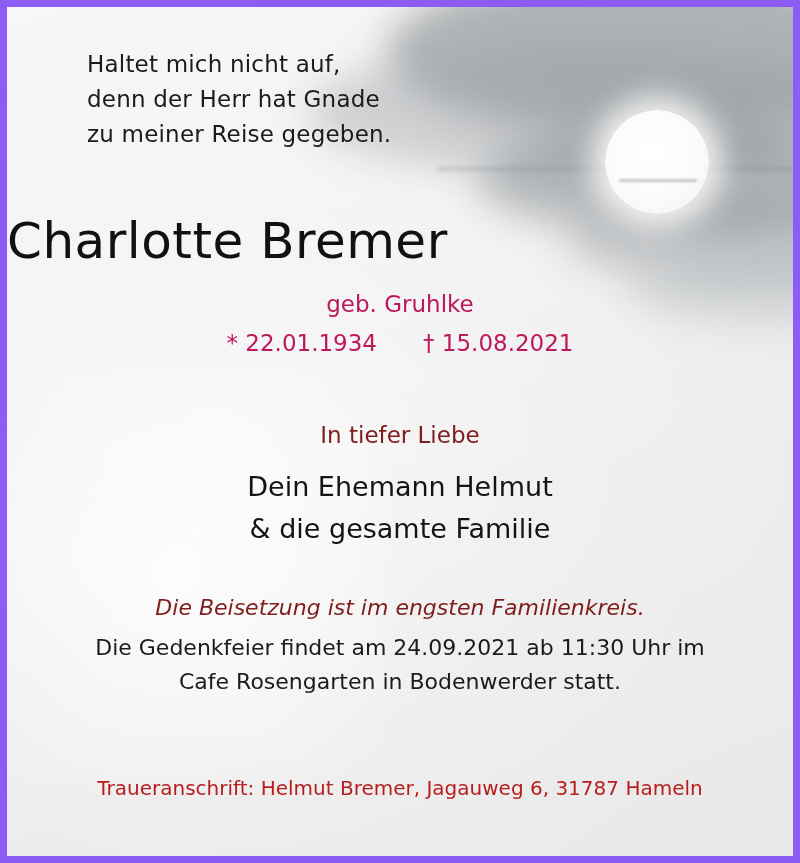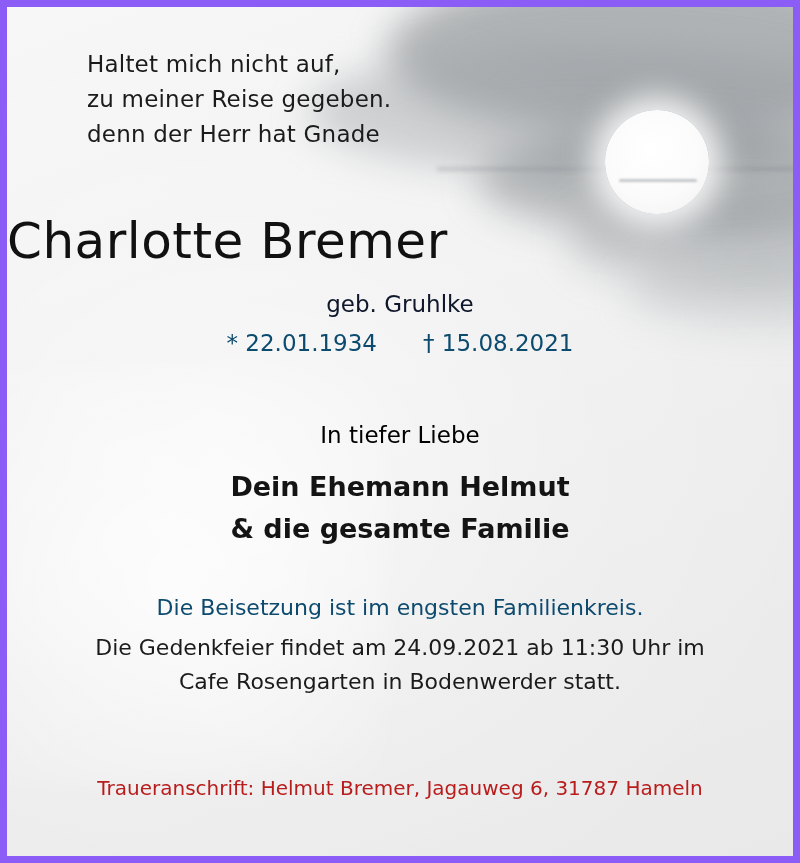--- a/index.html
+++ b/index.html
@@ -121,57 +121,57 @@
     letter-spacing: .5px;
     color: #111;
     font-weight: 500;
   }
   .maiden {
     position: absolute;
     left: 0; right: 0;
     top: 284px;
     text-align: center;
     font-size: 23px;
-    color: #0f172a;
+    color: #be185d;
   }
   .dates {
     position: absolute;
     left: 0; right: 0;
     top: 323px;
     text-align: center;
     font-size: 23px;
-    color: #0c4a6e;
+    color: #be185d;
   }
   .dates .gap { display: inline-block; width: 46px; }
 
   .love {
     position: absolute;
     left: 0; right: 0;
     top: 415px;
     text-align: center;
     font-size: 23px;
-    color: #000000;
+    color: #7f1d1d;
   }
   .family {
     position: absolute;
     left: 0; right: 0;
     top: 459px;
     text-align: center;
     font-size: 27px;
     line-height: 1.55;
     color: #141414;
-    font-weight: bold;
   }
   .note {
     position: absolute;
     left: 0; right: 0;
     top: 588px;
     text-align: center;
     font-size: 22px;
-    color: #0c4a6e;
+    color: #7f1d1d;
+    font-style: italic;
   }
   .ceremony {
     position: absolute;
     left: 0; right: 0;
     top: 624px;
     text-align: center;
     font-size: 22px;
     line-height: 1.55;
     color: #1b1b1b;
   }
@@ -202,22 +202,22 @@
     <div class="sun"></div>
     <div class="sunline"></div>
     <div class="leftwash"></div>
     <div class="vignette"></div>
   </div>
 
   <div class="content">
 
     <div class="verse">
       <div>Haltet mich nicht auf,</div>
+      <div>denn der Herr hat Gnade</div>
       <div>zu meiner Reise gegeben.</div>
-      <div>denn der Herr hat Gnade</div>
     </div>
 
     <div class="name">Charlotte Bremer</div>
 
     <div class="maiden">geb. Gruhlke</div>
 
     <div class="dates">
       <span>* 22.01.1934</span><span class="gap"></span><span>† 15.08.2021</span>
     </div>
 

